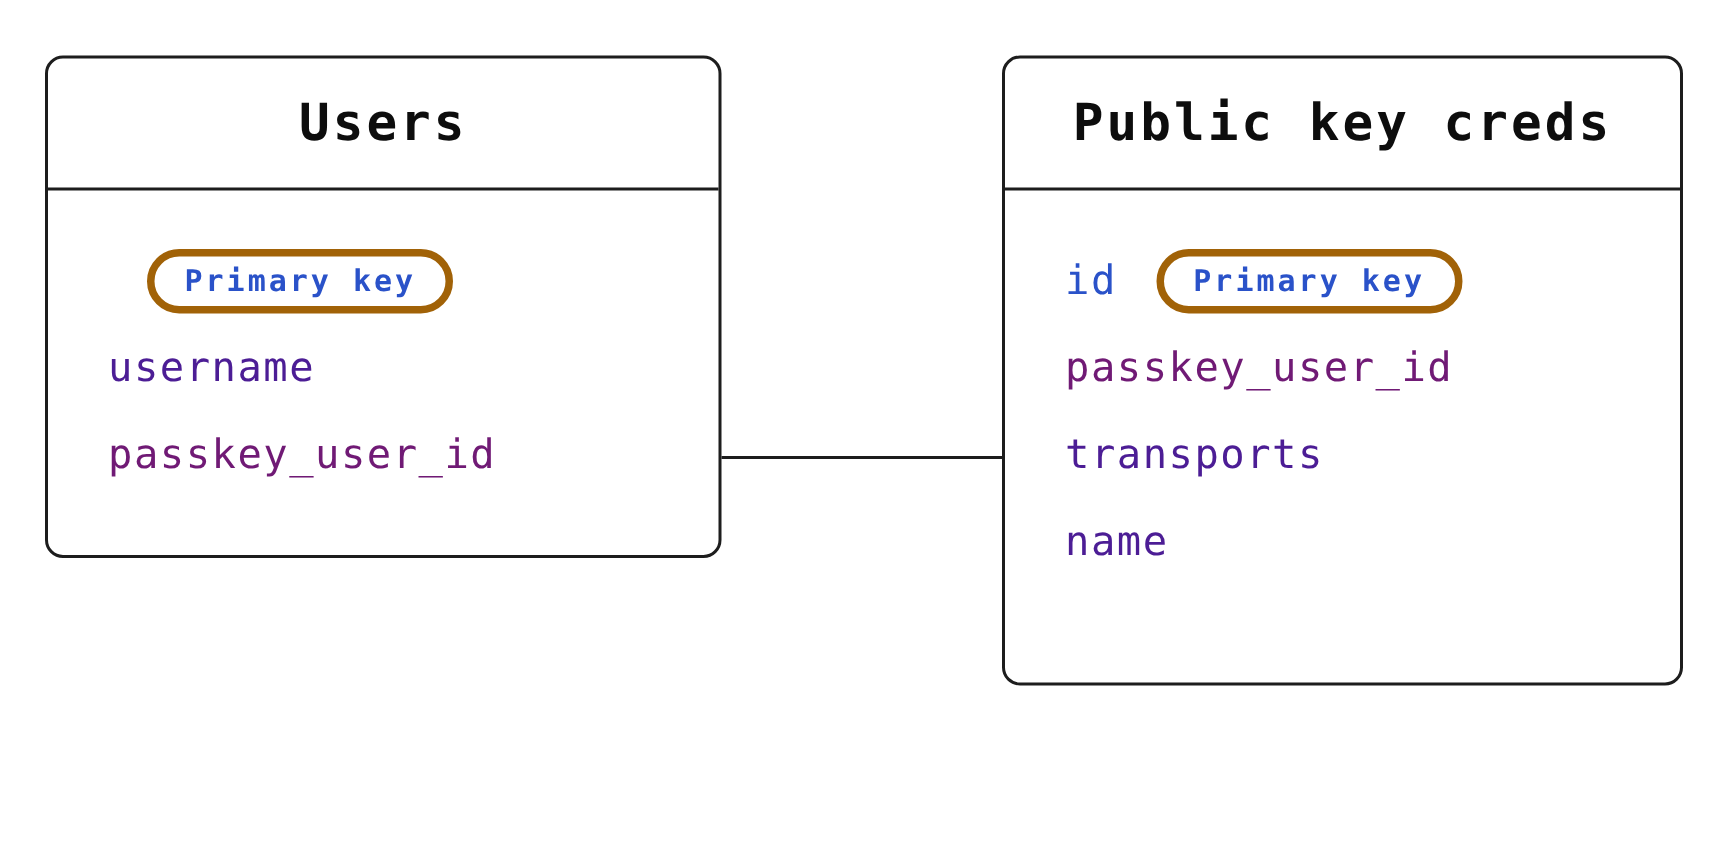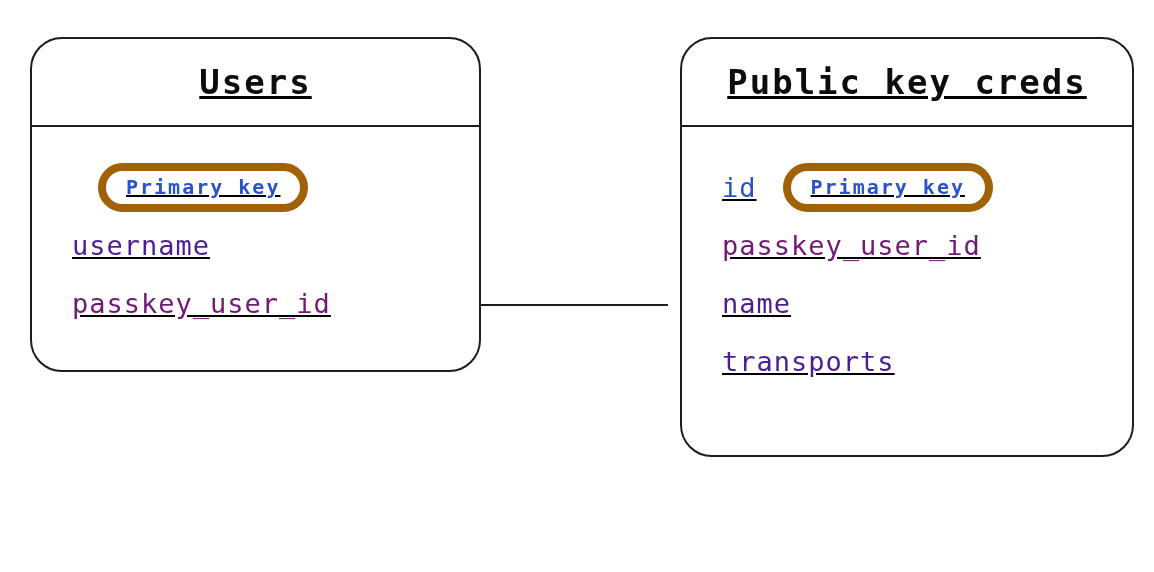--- a/index.html
+++ b/index.html
@@ -10,25 +10,24 @@
   }
   .canvas {
     position: relative;
     width: 1154px; height: 572px;
     background: #ffffff;
   }
   .table-node {
     position: absolute;
     background: #ffffff;
     border: 2px solid #1d1d1d;
-    border-radius: 32px;
-    text-decoration: underline;
+    border-radius: 12px;
   }
   .table-users { left: 30px; top: 37px; width: 451px; height: 335px; }
-  .table-pkc   { left: 668px; top: 37px; width: 454px; height: 420px; margin-left: 12px; }
+  .table-pkc   { left: 668px; top: 37px; width: 454px; height: 420px; }
   .table-header {
     height: 88px;
     border-bottom: 2px solid #1d1d1d;
     display: flex; align-items: center; justify-content: center;
   }
   .table-title {
     font-size: 34px;
     font-weight: bold;
     letter-spacing: 2px;
     color: #0d0d0d;
@@ -44,21 +43,21 @@
     font-size: 27px;
     letter-spacing: 1px;
   }
   .c-black  { color: #4c1d95; }
   .c-blue   { color: #2a52c9; }
   .c-orange { color: #701a75; }
   .pk-badge {
     display: inline-flex; align-items: center;
     margin-left: 26px;
     padding: 5px 20px 6px 20px;
-    border: 8px solid #a16207;
+    border: 5px solid #a16207;
     border-radius: 999px;
     color: #2a52c9;
     font-size: 20px;
     font-weight: bold;
     letter-spacing: 2px;
     line-height: 1.1;
   }
   .relationship-line {
     position: absolute;
     left: 481px; top: 304px;
@@ -96,21 +95,21 @@
     </div>
     <div class="table-body">
       <div class="field-row">
         <span class="field-name c-blue">id</span>
         <span class="pk-badge">Primary key</span>
       </div>
       <div class="field-row">
         <span class="field-name c-orange">passkey_user_id</span>
       </div>
       <div class="field-row">
-        <span class="field-name c-black">name</span>
+        <span class="field-name c-black">transports</span>
       </div>
       <div class="field-row">
-        <span class="field-name c-black">transports</span>
+        <span class="field-name c-black">name</span>
       </div>
     </div>
   </div>
 
 </div>
 
 </body></html>

